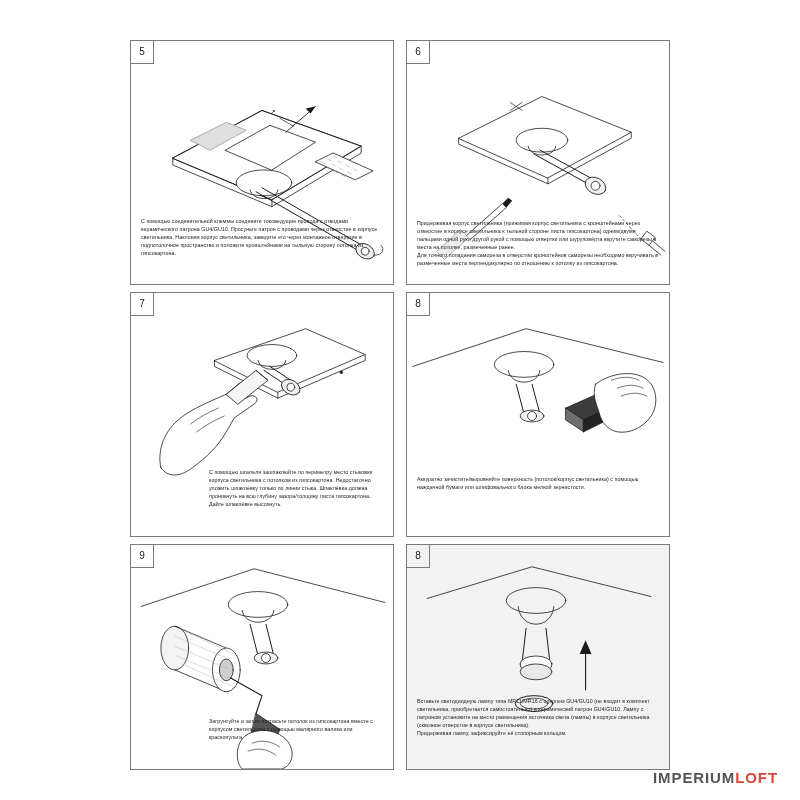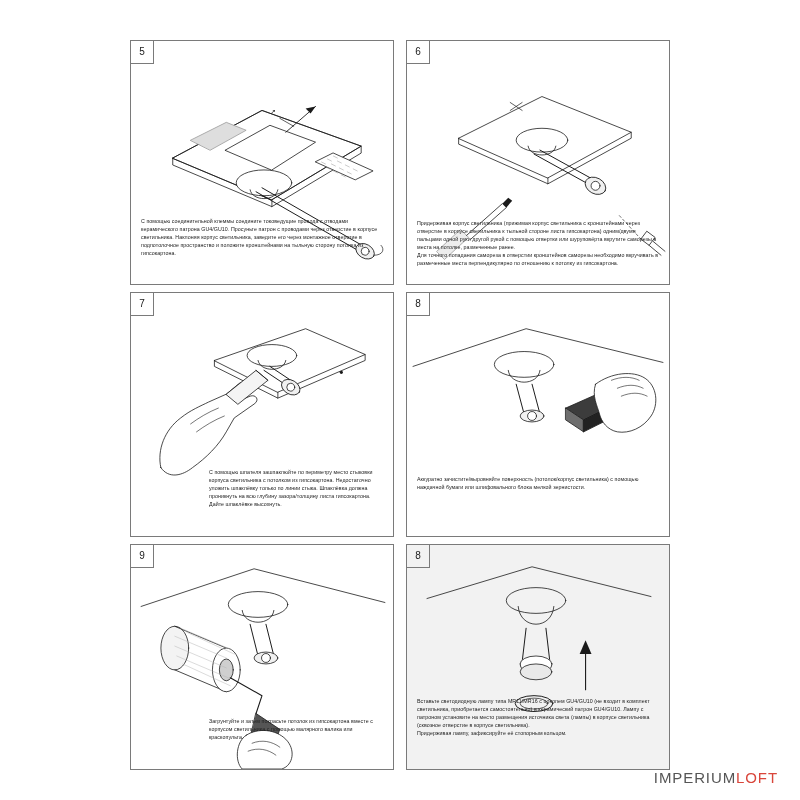--- a/index.html
+++ b/index.html
@@ -83,21 +83,21 @@
   #cap-8  { left: 10px; top: 182px; width: 244px; }
   #cap-9  { left: 78px; top: 172px; width: 176px; }
   #cap-10 { left: 10px; top: 152px; width: 244px; }
 
   .watermark {
     position: absolute;
     right: 22px;
     bottom: 14px;
     font-size: 15px;
     letter-spacing: 0.06em;
-    font-weight: 400;
+    font-weight: 700;
   }
   .wm-imperium { color: #555555; }
   .wm-loft { color: #d9463b; }
 </style>
 </head>
 <body>
 
 <div class="sheet">
 
   <div class="grid">

